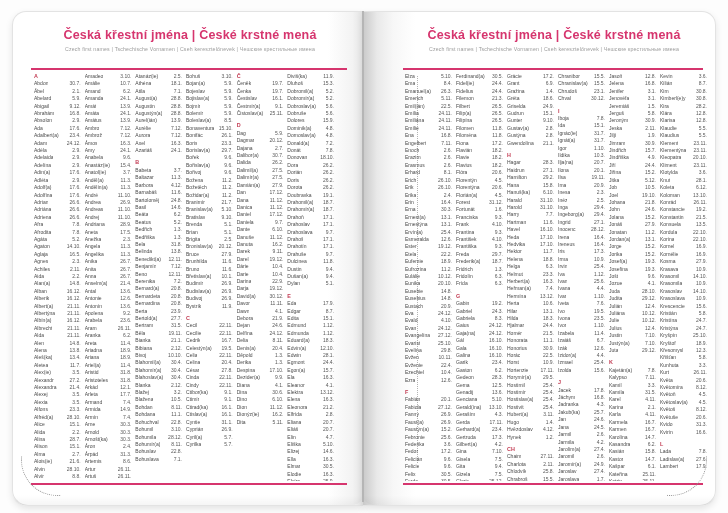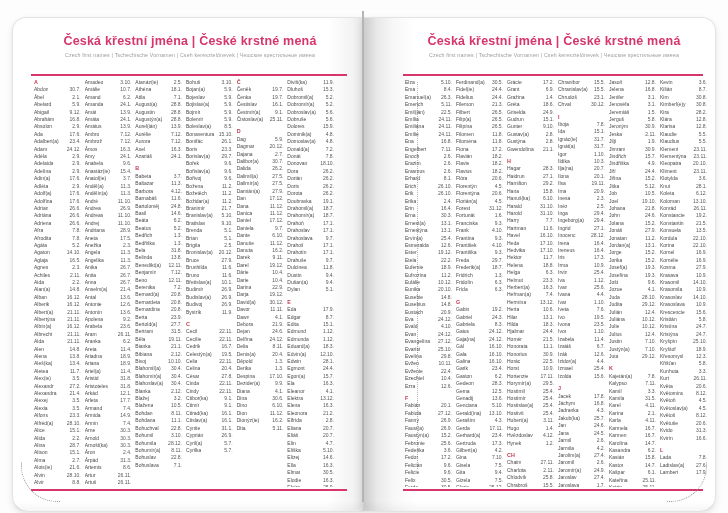--- a/index.html
+++ b/index.html
@@ -2,21 +2,21 @@
 <html><head>
 <meta charset="utf-8">
 <style>
   html,body{margin:0;padding:0;}
   body{
     width:728px;height:513px;position:relative;overflow:hidden;
     background:#fdfdfd;
     font-family:"Liberation Sans","DejaVu Sans",sans-serif;
   }
   .book{position:absolute;left:12px;top:9px;width:704px;height:495px;}
-  .page{position:absolute;top:8px;height:495px;background:#fff;text-decoration:underline;}
+  .page{position:absolute;top:2px;height:495px;background:#fff;text-decoration:underline;}
   .page-left{
     left:0;width:351px;border-radius:14px 0 0 16px;
     border:1px solid #e3e3e3;border-right:none;box-sizing:border-box;
     box-shadow:0 3px 7px rgba(0,0,0,.10);
     background:linear-gradient(to right,#ffffff 90%,#f3f3f3 97%,#e2e2e2 100%);
   }
   .page-right{
     left:351px;width:353px;border-radius:0 14px 16px 0;
     border:1px solid #e3e3e3;border-left:none;box-sizing:border-box;
     box-shadow:0 3px 7px rgba(0,0,0,.10);

